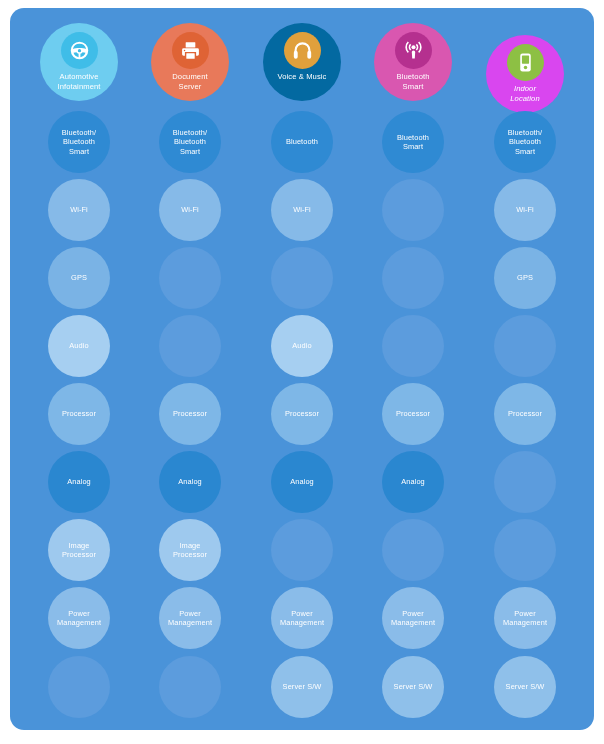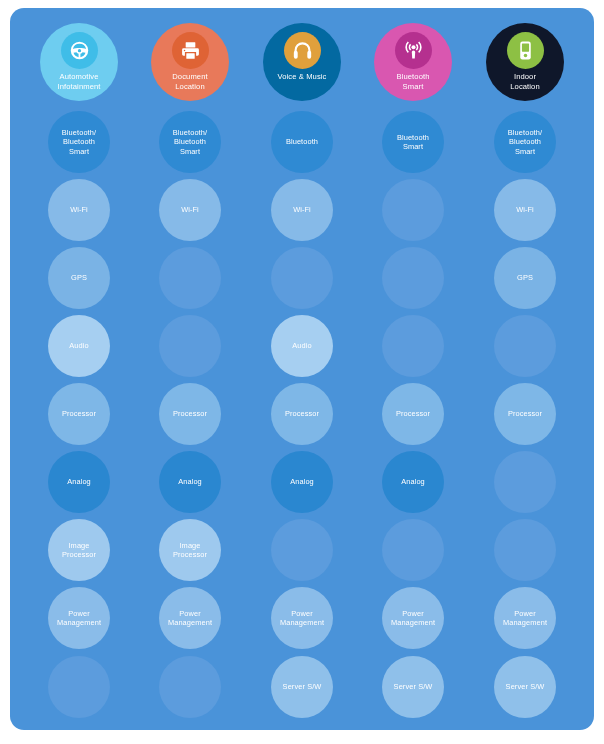--- a/index.html
+++ b/index.html
@@ -92,21 +92,21 @@
     </div>
     <div class="cat" style="left: 141px; top: 15px; background: rgb(232, 121, 90);">
       <div class="icon-disc" style="background: rgb(223, 99, 53);">
         <svg xmlns="http://www.w3.org/2000/svg" viewBox="0 0 24 24" width="21" height="21" fill="#ffffff">
           <rect x="6.5" y="2.5" width="11" height="6" rx=".6"></rect>
           <path d="M4 9.5h16a1.6 1.6 0 0 1 1.6 1.6v5.3A1.6 1.6 0 0 1 20 18h-1.6v-4.2H5.6V18H4a1.6 1.6 0 0 1-1.6-1.6v-5.3A1.6 1.6 0 0 1 4 9.5zm1.2 1.6a.85.85 0 1 0 0 1.7.85.85 0 0 0 0-1.7z"></path>
           <rect x="7.2" y="15" width="9.6" height="6.5" rx=".6"></rect>
         </svg>
       </div>
       <div class="cat-label">Document
-Location</div>
+Server</div>
     </div>
     <div class="cat" style="left: 253px; top: 15px; background: #0369a1;">
       <div class="icon-disc" style="background: rgb(224, 160, 60);">
         <svg xmlns="http://www.w3.org/2000/svg" viewBox="0 0 24 24" width="21" height="21" fill="#ffffff">
           <path d="M12 2.6A9.1 9.1 0 0 0 2.9 11.7v5.1h2.4v-5.1a6.7 6.7 0 0 1 13.4 0v5.1h2.4v-5.1A9.1 9.1 0 0 0 12 2.6z"></path>
           <rect x="2.1" y="12.3" width="4.4" height="9.1" rx="2.2"></rect>
           <rect x="17.5" y="12.3" width="4.4" height="9.1" rx="2.2"></rect>
         </svg>
       </div>
       <div class="cat-label">Voice &amp; Music</div>
@@ -116,21 +116,21 @@
         <svg xmlns="http://www.w3.org/2000/svg" viewBox="0 0 24 24" width="21" height="21" fill="#ffffff">
           <circle cx="12" cy="8.2" r="2.3"></circle>
           <path d="M12 12.1c-1.1 0-1.95.9-1.9 2l.45 7.1h2.9l.45-7.1c.05-1.1-.8-2-1.9-2z"></path>
           <path d="M8.1 4.3a5.5 5.5 0 0 0 0 7.8l1.35-1.35a3.6 3.6 0 0 1 0-5.1zM15.9 4.3l-1.35 1.35a3.6 3.6 0 0 1 0 5.1l1.35 1.35a5.5 5.5 0 0 0 0-7.8z"></path>
           <path d="M5.4 1.6A9.3 9.3 0 0 0 5.4 14.8l1.35-1.35a7.4 7.4 0 0 1 0-10.5zM18.6 1.6l-1.35 1.35a7.4 7.4 0 0 1 0 10.5L18.6 14.8a9.3 9.3 0 0 0 0-13.2z"></path>
         </svg>
       </div>
       <div class="cat-label">Bluetooth
 Smart</div>
     </div>
-    <div class="cat" style="left: 476px; top: 15px; background: #0f172a;">
+    <div class="cat" style="left: 476px; top: 27px; background: #d946ef; font-style: italic;">
       <div class="icon-disc" style="background: rgb(141, 192, 68);">
         <svg xmlns="http://www.w3.org/2000/svg" viewBox="0 0 24 24" width="21" height="21" fill="#ffffff">
           <rect x="6" y="1.8" width="12" height="20.4" rx="2.6"></rect>
           <rect x="7.9" y="4" width="8.2" height="9.4" rx=".7" fill="#8dc044"></rect>
           <circle cx="12" cy="17.7" r="2" fill="#8dc044"></circle>
         </svg>
       </div>
       <div class="cat-label">Indoor
 Location</div>
     </div>

